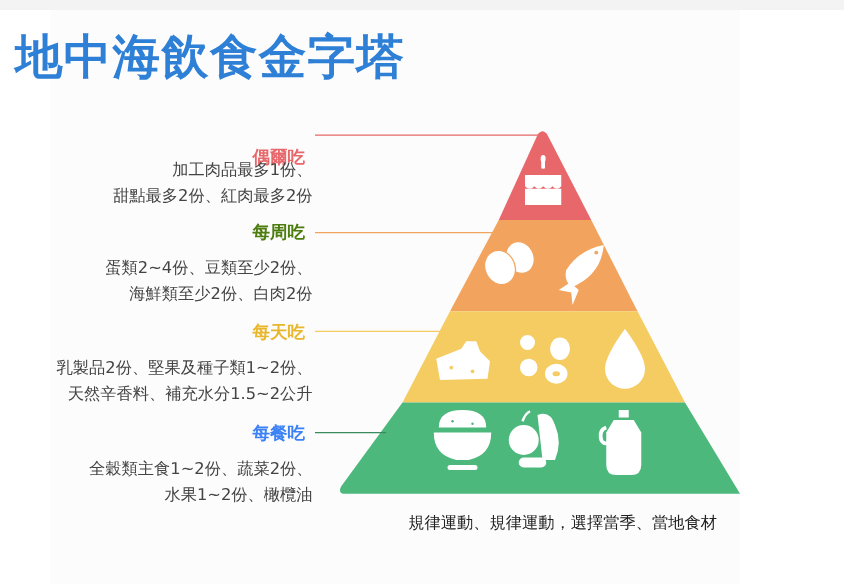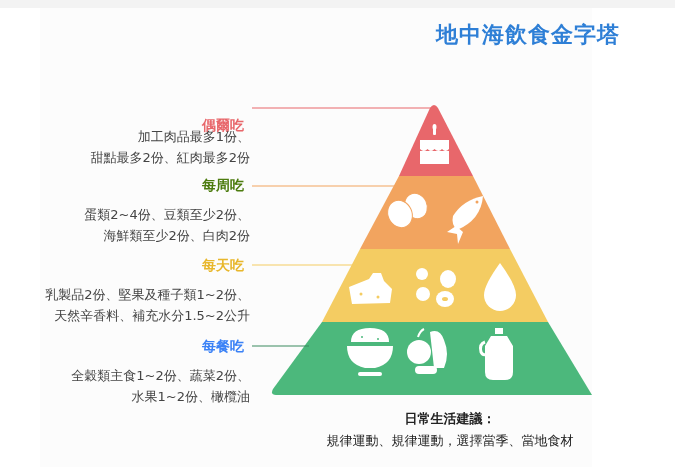--- a/index.html
+++ b/index.html
@@ -4,22 +4,22 @@
 <style>
   html, body { margin: 0; padding: 0; }
   body {
     width: 675px; height: 467px; overflow: hidden; position: relative;
     background: #ffffff;
     font-family: "DejaVu Sans", "Liberation Sans", sans-serif;
   }
   .topbar { position: absolute; left: 0; top: 0; width: 675px; height: 8px; background: #f3f3f3; }
   .panel { position: absolute; left: 40px; top: 8px; width: 552px; height: 459px; background: #fcfcfc; }
   .title {
-    position: absolute; left: 0; top: 20px; width: 620px; text-align: right;
-    font-size: 22px; font-weight: bold; color: #2e7fd6; letter-spacing: 1px;
+    position: absolute; left: 12px; top: 20px; width: 620px; text-align: left;
+    font-size: 38px; font-weight: bold; color: #2e7fd6; letter-spacing: 1px;
   }
   .tier-label {
     position: absolute; font-size: 14px; font-weight: bold; text-align: right; width: 120px;
   }
   .tier-desc {
     position: absolute; font-size: 13px; color: #444; text-align: right; line-height: 21px; width: 260px;
   }
   .tier-desc div { white-space: nowrap; }
   svg.pyr { position: absolute; left: 0; top: 0; }
   .advice {
@@ -125,15 +125,14 @@
   <div>天然辛香料、補充水分1.5~2公升</div>
 </div>
 
 <div class="tier-label" style="left:124px; top:338px; color:#3b82f6;">每餐吃</div>
 <div class="tier-desc" style="left:-10px; top:365px;">
   <div>全穀類主食1~2份、蔬菜2份、</div>
   <div>水果1~2份、橄欖油</div>
 </div>
 
 <div class="advice">
-  <div class="t">日常生活建議：</div>
   <div>規律運動、規律運動，選擇當季、當地食材</div>
 </div>
 
 </body></html>

